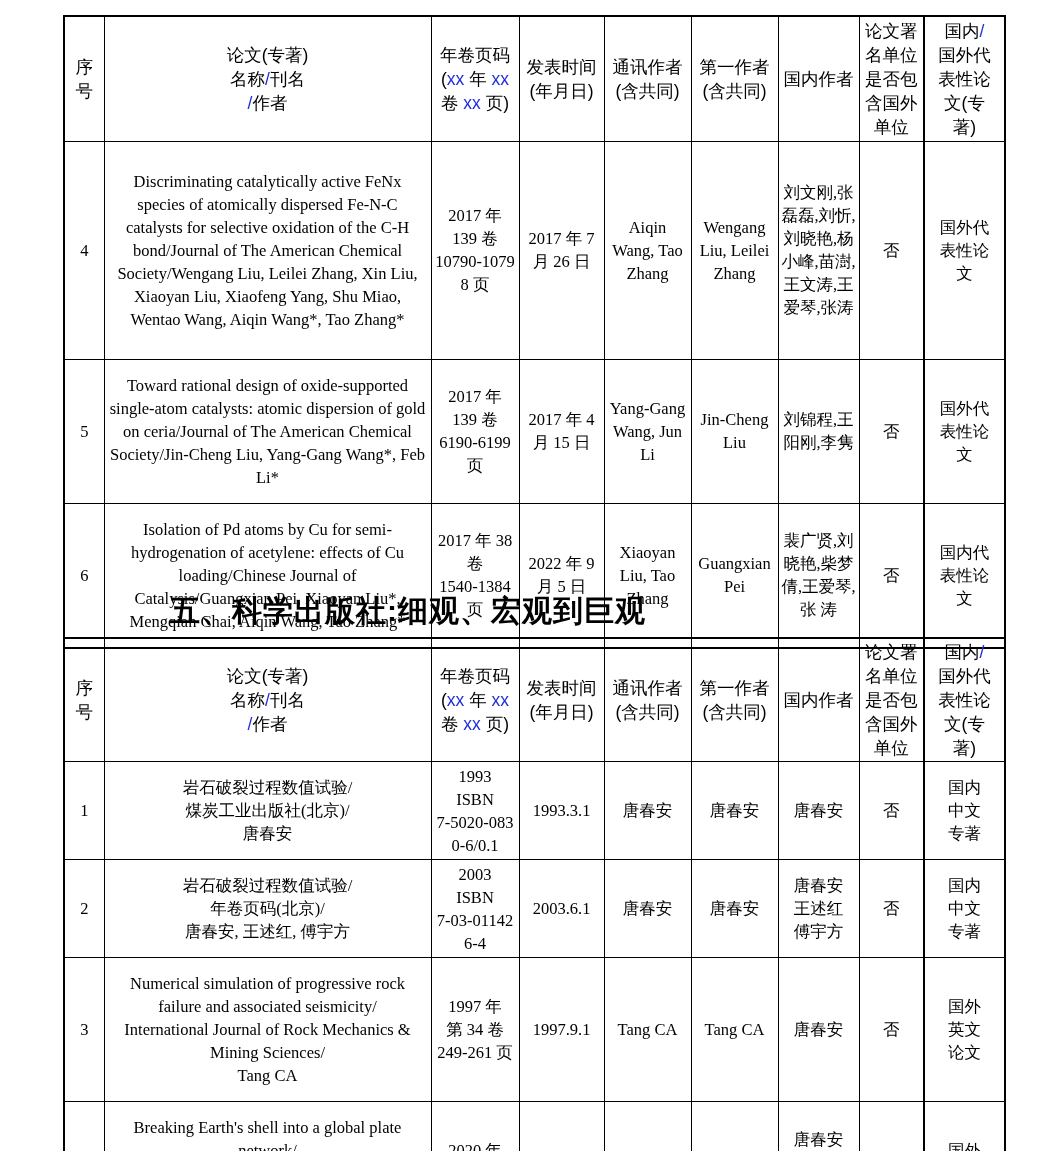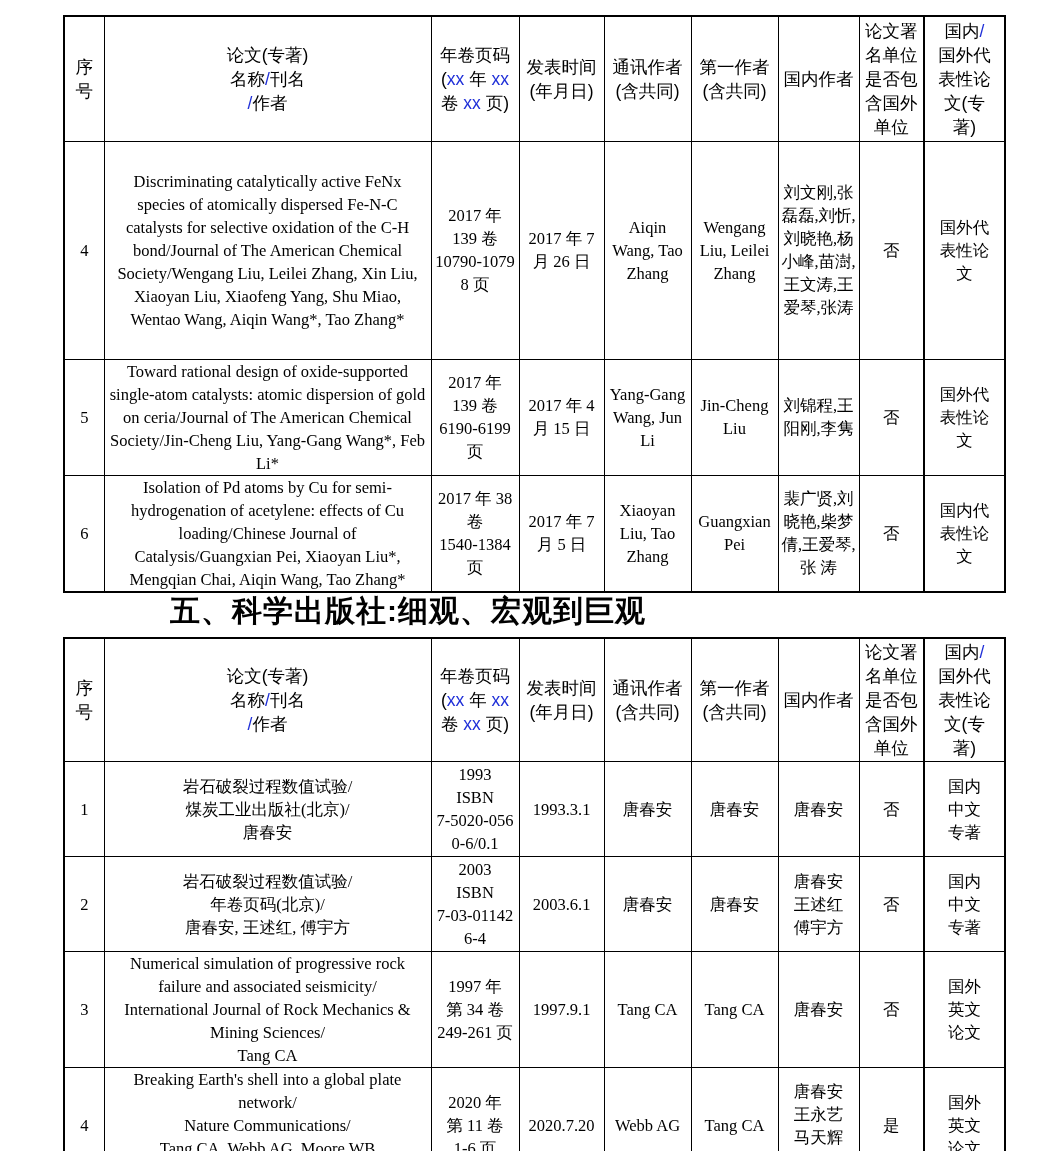--- a/index.html
+++ b/index.html
@@ -23,21 +23,21 @@
     white-space:pre-line;
   }
   th {
     font-family:"Liberation Sans","DejaVu Sans",sans-serif;
     font-weight:normal; font-size:17.5px; line-height:24px;
   }
   td { font-size:16.5px; line-height:23px; }
   th:last-child, td:last-child { border-left:2.5px solid #000; }
   
   td:nth-child(3) { word-break:break-all; }
-  td:nth-child(2) { padding:0 4px; }
+  td:nth-child(2) { padding:14px 4px; }
   .blue { color:var(--accent-blue); }
   
   #table1 thead tr { height:125px; }
   #table1 tbody tr:nth-child(1) { height:218px; }
   #table1 tbody tr:nth-child(2) { height:106px; }
   #table1 tbody tr:nth-child(3) { height:115px; }
   #table2 thead tr { height:122px; }
   #table2 tbody tr:nth-child(1) { height:79px; }
   #table2 tbody tr:nth-child(2) { height:87px; }
   #table2 tbody tr:nth-child(3) { height:101px; }
@@ -126,21 +126,21 @@
         <td>否</td>
         <td>国外代
 表性论
 文</td>
       </tr>
       <tr>
         <td>6</td>
         <td>Isolation of Pd atoms by Cu for semi-hydrogenation of acetylene: effects of Cu loading/Chinese Journal of Catalysis/Guangxian Pei, Xiaoyan Liu*, Mengqian Chai, Aiqin Wang, Tao Zhang*</td>
         <td>2017 年 38 卷
 1540-1384 页</td>
-        <td>2017 年 7 月 5 日</td>
+        <td>2022 年 9 月 5 日</td>
         <td>Xiaoyan Liu, Tao Zhang</td>
         <td>Guangxian Pei</td>
         <td>裴广贤,刘晓艳,柴梦倩,王爱琴,张 涛</td>
         <td>否</td>
         <td>国内代
 表性论
 文</td>
       </tr>
     </tbody>
 </table>
@@ -188,21 +188,21 @@
       </tr>
     </thead>
   <tbody>
       <tr>
         <td>1</td>
         <td>岩石破裂过程数值试验/
 煤炭工业出版社(北京)/
 唐春安</td>
         <td>1993
 ISBN
-7-5020-0560-6/0.1</td>
+7-5020-0830-6/0.1</td>
         <td>1993.3.1</td>
         <td>唐春安</td>
         <td>唐春安</td>
         <td>唐春安</td>
         <td>否</td>
         <td>国内
 中文
 专著</td>
       </tr>
       <tr>

